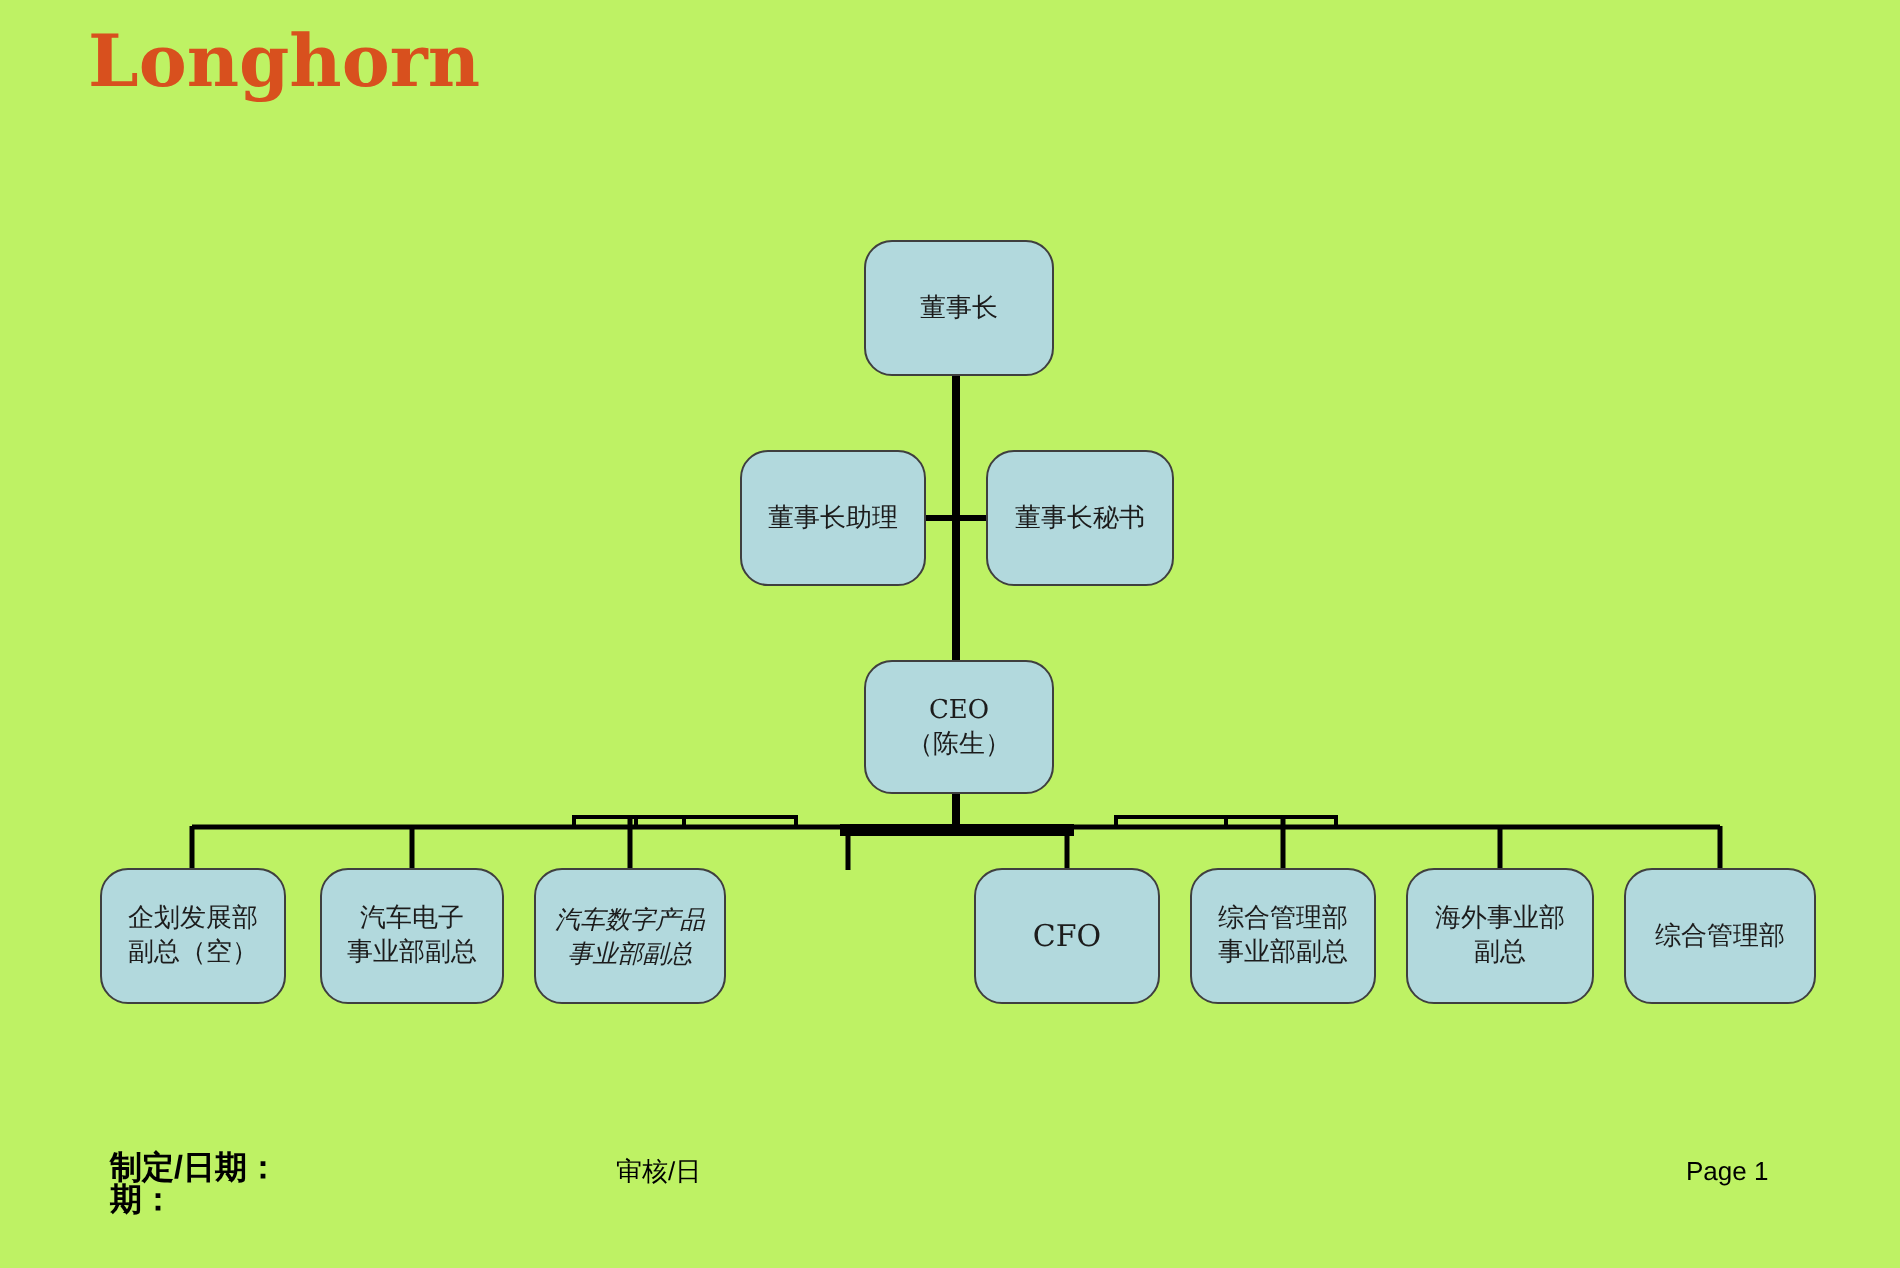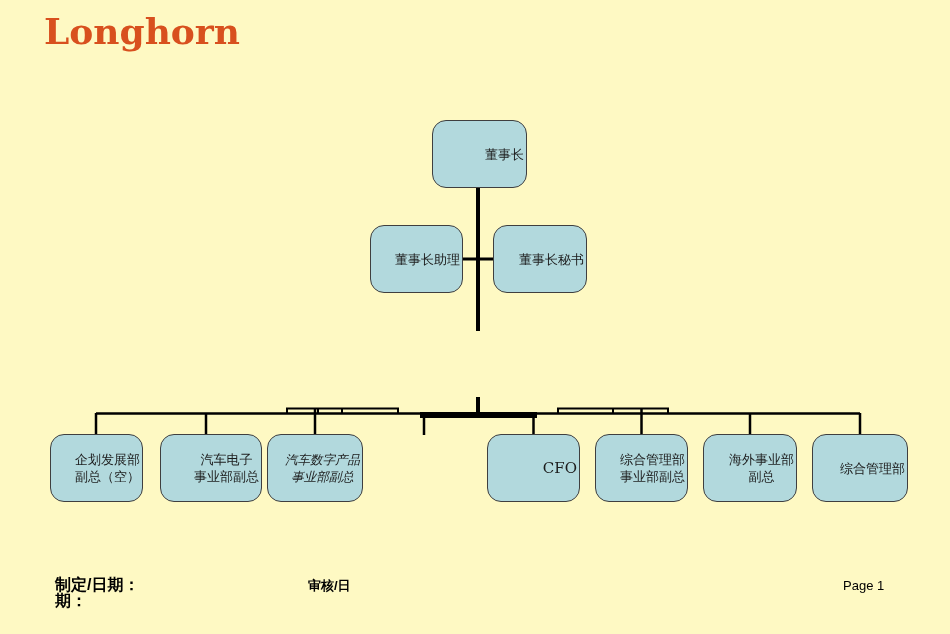--- a/index.html
+++ b/index.html
@@ -5,21 +5,21 @@
   html, body {
     margin: 0;
     padding: 0;
     background: #ffffff;
     font-family: "Liberation Sans", sans-serif;
   }
   #slide {
     position: relative;
     width: 950px;
     height: 634px;
-    background: #fef9c3;
+    background: #bef264;
     overflow: hidden;
   }
   .logo {
     position: absolute;
     left: 44px;
     top: 10px;
     font-family: "DejaVu Serif", "Liberation Serif", serif;
     font-weight: bold;
     font-size: 36px;
     letter-spacing: 0px;
@@ -46,38 +46,38 @@
     height: 634px;
   }
   .node {
     position: absolute;
     box-sizing: border-box;
     background: #B2D9DD;
     border: 1.5px solid #3F3F3F;
     border-radius: 14px;
     display: flex;
     align-items: center;
-    justify-content: flex-end;
+    justify-content: center;
     text-align: center;
     font-family: "DejaVu Serif", "Liberation Serif", serif;
     font-size: 13px;
     line-height: 17px;
     color: #1c1c1c;
     padding: 2px;
   }
   .node-label {
     white-space: pre-line;
   }
   
   .n-chairman   { left: 432px; top: 120px; width: 95px; height: 68px; }
   .n-assistant  { left: 370px; top: 225px; width: 93px; height: 68px; }
   .n-secretary  { left: 493px; top: 225px; width: 94px; height: 68px; }
   .n-ceo        { left: 432px; top: 330px; width: 95px; height: 67px; }
   .n-planning   { left:  50px; top: 434px; width: 93px; height: 68px; }
-  .n-autoelec   { left: 160px; top: 434px; width: 102px; height: 68px; }
+  .n-autoelec   { left: 160px; top: 434px; width: 92px; height: 68px; }
   .n-autodigit  { left: 267px; top: 434px; width: 96px; height: 68px; font-size: 12.5px; font-style: italic; }
   .n-coo        { left: 377px; top: 434px; width: 93px; height: 68px; font-size: 15px; }
   .n-cfo        { left: 487px; top: 434px; width: 93px; height: 68px; font-size: 15px; }
   .n-plastic    { left: 595px; top: 434px; width: 93px; height: 68px; }
   .n-overseas   { left: 703px; top: 434px; width: 94px; height: 68px; }
   .n-genadmin   { left: 812px; top: 434px; width: 96px; height: 68px; }
 
   .footer-left {
     position: absolute;
     left: 55px;
@@ -85,21 +85,21 @@
     font-weight: bold;
     font-size: 16px;
     line-height: 16px;
     color: #000000;
     white-space: pre-line;
   }
   .footer-center {
     position: absolute;
     left: 308px;
     top: 577px;
-    font-weight: bold;
+    font-weight: normal;
     font-size: 13px;
     color: #000000;
     white-space: nowrap;
   }
   .footer-right {
     position: absolute;
     left: 843px;
     top: 578px;
     font-size: 13px;
     color: #000000;
@@ -145,20 +145,24 @@
 
   <div class="node n-chairman">
     <span class="node-label">董事长</span>
   </div>
   <div class="node n-assistant">
     <span class="node-label">董事长助理</span>
   </div>
   <div class="node n-secretary">
     <span class="node-label">董事长秘书</span>
   </div>
+  <div class="node n-ceo">
+    <span class="node-label">CEO
+（陈生）</span>
+  </div>
 
   <div class="node n-planning">
     <span class="node-label">企划发展部
 副总（空）</span>
   </div>
   <div class="node n-autoelec">
     <span class="node-label">汽车电子
 事业部副总</span>
   </div>
   <div class="node n-autodigit">

